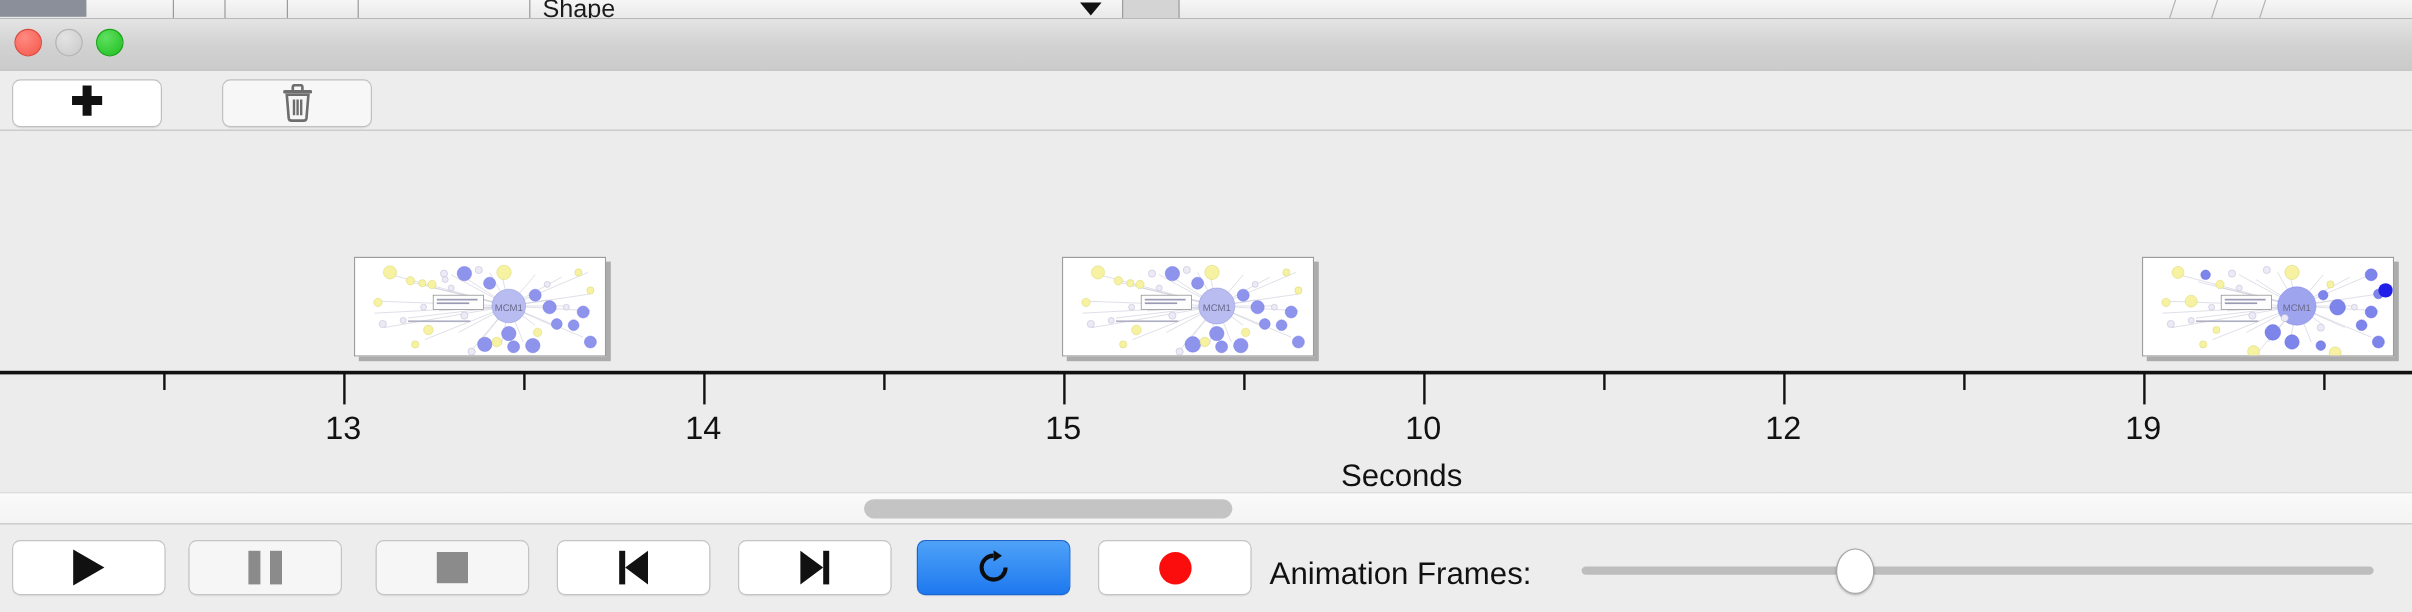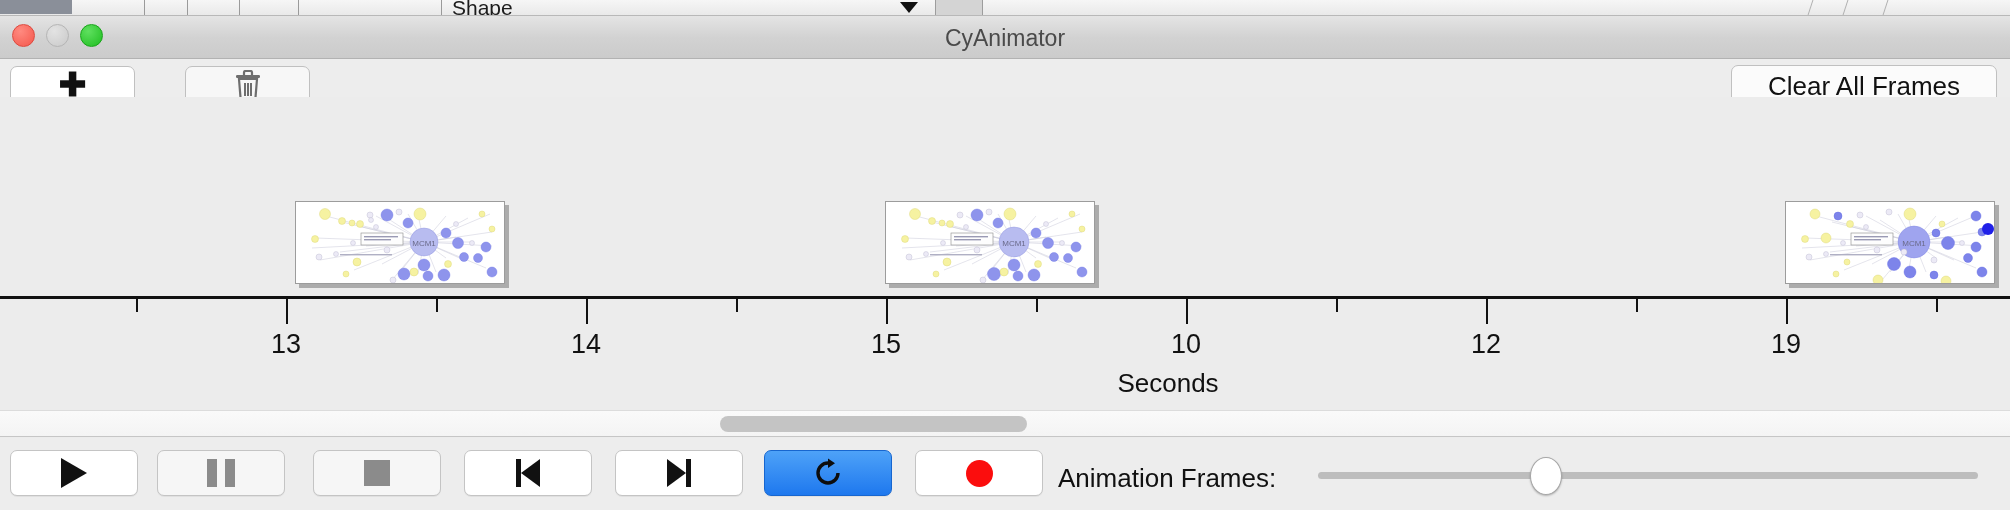--- a/index.html
+++ b/index.html
@@ -60,21 +60,21 @@
   #add-frame-btn { left: 10px; top: 7px; width: 125px; height: 40px; background:#ffffff; }
   #delete-frame-btn { left: 185px; top: 7px; width: 125px; height: 40px; background:#f7f7f7; }
   #clear-all-frames-btn {
     left: 1731px; top: 6px; width: 266px; height: 42px; background:#fbfbfb;
     font-size: 26px; color: #111; font-family:"Liberation Sans", sans-serif;
   }
   .plus-glyph { font-size: 33px; font-weight: 700; color:#111; line-height: 1; margin-top:-3px; }
 
   
   #timeline-panel {
-    position: absolute; left: 0; top: 97px; width: 2010px; height: 300px;
+    position: absolute; left: 0; top: 110px; width: 2010px; height: 300px;
     background: #ececec; overflow: hidden;
   }
   #timeline-inner { position:absolute; left:0; top:0; width:2010px; height:300px; }
 
   
   #axis-line { position:absolute; left:0; top:199px; width:2010px; height:3px; background:#111; }
   .tick { position:absolute; background:#111; width:2px; }
   .tick.major { top:201px; height:26px; }
   .tick.minor { top:201px; height:14px; }
   .tick-label {
@@ -167,43 +167,39 @@
   <div class="bg-slash" style="left:1845px;"></div>
   <div class="bg-slash" style="left:1885px;"></div>
 </div>
 
 <div id="titlebar">
   <div class="traffic">
     <div class="tl-dot tl-close"></div>
     <div class="tl-dot tl-min"></div>
     <div class="tl-dot tl-max"></div>
   </div>
-  <div id="window-title">CyAnimator</div>
 </div>
 
 <div id="toolbar">
 
   <div class="tb-btn" id="add-frame-btn">
     <span class="plus-glyph">✚</span>
   </div>
 
   <div class="tb-btn" id="delete-frame-btn">
     <svg width="28" height="32" viewBox="0 0 28 32">
       <rect x="2" y="5" width="24" height="3" rx="1.2" fill="#6e6e6e"></rect>
       <path d="M10 5 V2.5 A1.5 1.5 0 0 1 11.5 1 h5 A1.5 1.5 0 0 1 18 2.5 V5" fill="none" stroke="#6e6e6e" stroke-width="2.2"></path>
       <path d="M5 9 h18 l-1.6 19.5 A2.4 2.4 0 0 1 19 30.5 h-10 A2.4 2.4 0 0 1 6.6 28.5 Z" fill="none" stroke="#6e6e6e" stroke-width="2.2"></path>
       <line x1="11" y1="13" x2="11" y2="26" stroke="#6e6e6e" stroke-width="2"></line>
       <line x1="14" y1="13" x2="14" y2="26" stroke="#6e6e6e" stroke-width="2"></line>
       <line x1="17" y1="13" x2="17" y2="26" stroke="#6e6e6e" stroke-width="2"></line>
     </svg>
   </div>
 
-  <div class="tb-btn" id="clear-all-frames-btn">
-    <span>Clear All Frames</span>
-  </div>
 </div>
 
 <div id="timeline-panel">
   <div id="timeline-inner">
 
     <div class="frame-thumb" style="left:295px;">
       <svg viewBox="0 0 210 83">
         <rect width="210" height="83" fill="#ffffff"></rect>
         <g stroke="#c9c9d8" stroke-width="0.5" fill="none">
           <path d="M128 40 L30 14 M128 40 L46 20 M128 40 L62 24 M128 40 L80 14 M128 40 L94 18 M128 40 L112 12 M128 40 L122 13"></path>

